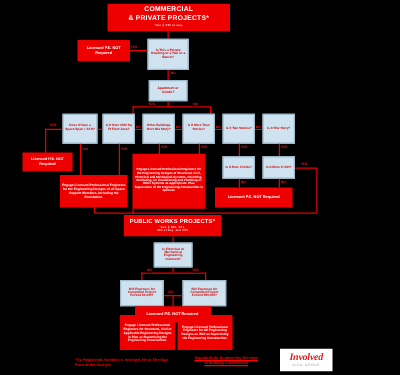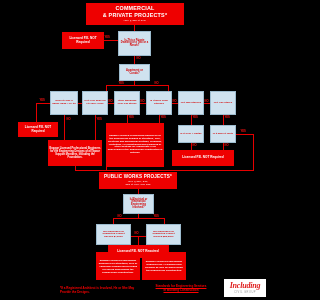--- a/index.html
+++ b/index.html
@@ -221,17 +221,17 @@
   <div class="foot footL" style="left:60px;top:287px;width:80px;">
     <span>*If a Registered Architect is Involved, He or She May Provide the Designs.</span>
   </div>
 
   <div class="foot footR" style="left:146px;top:285px;width:70px;">
     <div>Standards for Engineering Services</div>
     <div>in Building Construction</div>
   </div>
 
   <div class="logo" style="left:224px;top:279px;width:42px;height:18px;">
-    <div class="script">Including</div>
+    <div class="script">Involved</div>
     <div class="sub">CIVIL GROUP</div>
   </div>
 
 </div>
 
 </body></html>

